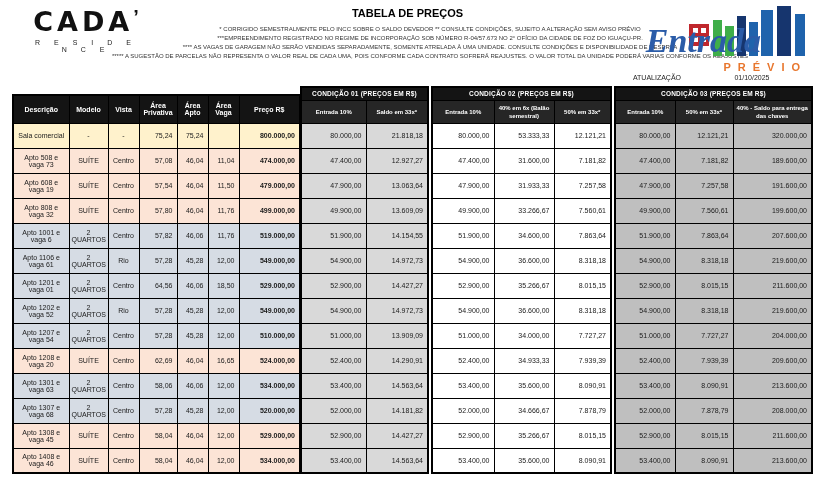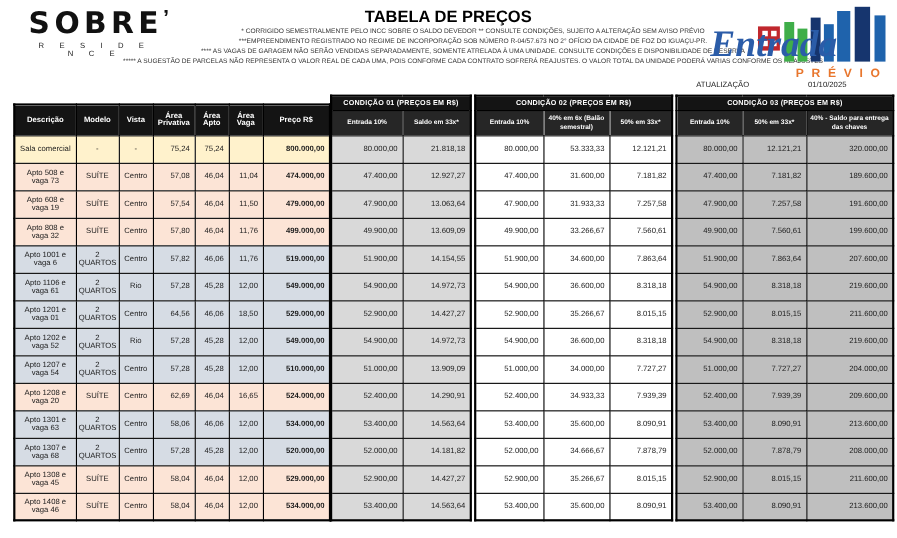--- a/index.html
+++ b/index.html
@@ -8,21 +8,21 @@
   #canvas { position:relative; width:815px; height:489px; background:#fff; }
 
   
   #urban-logo { position:absolute; left:26px; top:6px; width:120px; text-align:center; }
   #urban-word { font-size:27px; font-weight:700; letter-spacing:4px; color:#111;
                 font-family:"DejaVu Sans", sans-serif; }
   #urban-apostrophe { font-size:20px; font-weight:700; color:#111; vertical-align:top; }
   #urban-sub { font-size:7px; letter-spacing:6px; color:#222; margin-top:2px; }
 
   #page-title { position:absolute; left:0; top:7px; width:815px; text-align:center;
-                font-size:15px; font-weight:700; color:#000; }
+                font-size:11px; font-weight:700; color:#000; }
   #disclaimers { position:absolute; left:0; top:25px; width:860px; text-align:center; }
   #disclaimers div { font-size:6px; line-height:9px; color:#333; white-space:nowrap; }
 
   #segatti-logo { position:absolute; right:2px; top:6px; width:190px; height:72px; }
   #segatti-bars { position:absolute; right:4px; top:0; }
   #segatti-word { position:absolute; right:52px; top:16px; font-size:34px; font-weight:700;
                   font-style:italic; font-family:"Liberation Serif", serif; color:#2b5ca8; }
   #segatti-sub { position:absolute; right:6px; top:55px; font-size:11px; font-weight:700;
                  letter-spacing:7px; color:#e8762d; }
 
@@ -57,21 +57,21 @@
   #cond-1 td { background:#ffffff; }
   #cond-2 td { background:#bfbfbf; }
 </style>
 </head>
 <body>
 
 <div id="canvas">
 
   <div id="urban-logo">
     <div>
-      <span id="urban-word">SOBRE</span><span id="urban-apostrophe">’</span>
+      <span id="urban-word">CADA</span><span id="urban-apostrophe">’</span>
     </div>
     <div id="urban-sub">R E S I D E N C E</div>
   </div>
 
   <div id="page-title">TABELA DE PREÇOS</div>
   <div id="disclaimers">
       <div>* CORRIGIDO SEMESTRALMENTE PELO INCC SOBRE O SALDO DEVEDOR   ** CONSULTE CONDIÇÕES, SUJEITO A ALTERAÇÃO SEM AVISO PRÉVIO</div>
       <div>***EMPREENDIMENTO REGISTRADO NO REGIME DE INCORPORAÇÃO SOB NÚMERO R-04/57.673 NO 2° OFÍCIO DA CIDADE DE FOZ DO IGUAÇU-PR.</div>
       <div>**** AS VAGAS DE GARAGEM NÃO SERÃO VENDIDAS SEPARADAMENTE, SOMENTE ATRELADA À UMA UNIDADE. CONSULTE CONDIÇÕES E DISPONIBILIDADE DE RESERVA</div>
       <div>***** A SUGESTÃO DE PARCELAS NÃO REPRESENTA O VALOR REAL DE CADA UMA, POIS CONFORME CADA CONTRATO SOFRERÁ REAJUSTES. O VALOR TOTAL DA UNIDADE PODERÁ VARIAS CONFORME OS REAJUSTES</div>

